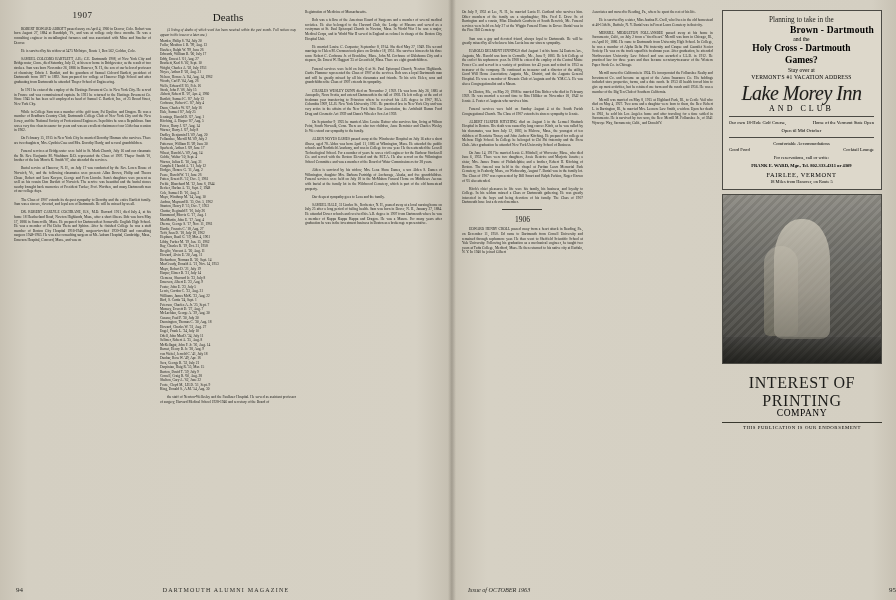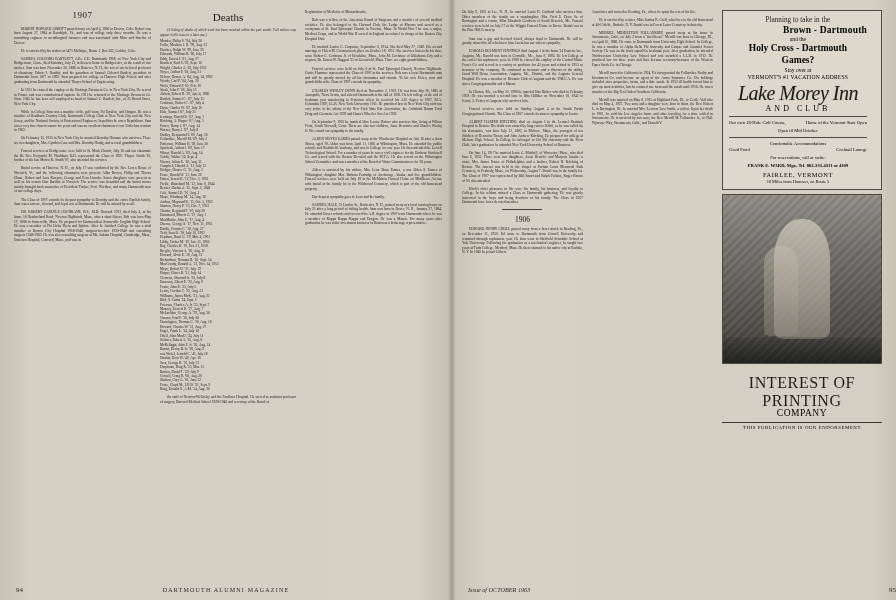--- a/index.html
+++ b/index.html
@@ -118,21 +118,21 @@
   
   .ad-col {
     width: 188px;
     display: flex;
     flex-direction: column;
     gap: 0;
   }
   .ad-morey {
     background: #ddd8cb;
     border: 1px solid #4b4a44;
-    padding: 5px 14px 5px 6px;
+    padding: 5px 7px 5px 6px;
     text-align: center;
     position: relative;
   }
   .ad-morey .l1 {
     font-size: 7.2px;
     color: #23231f;
     margin-bottom: 1px;
   }
   .ad-morey .l2 {
     font-size: 9.5px;

